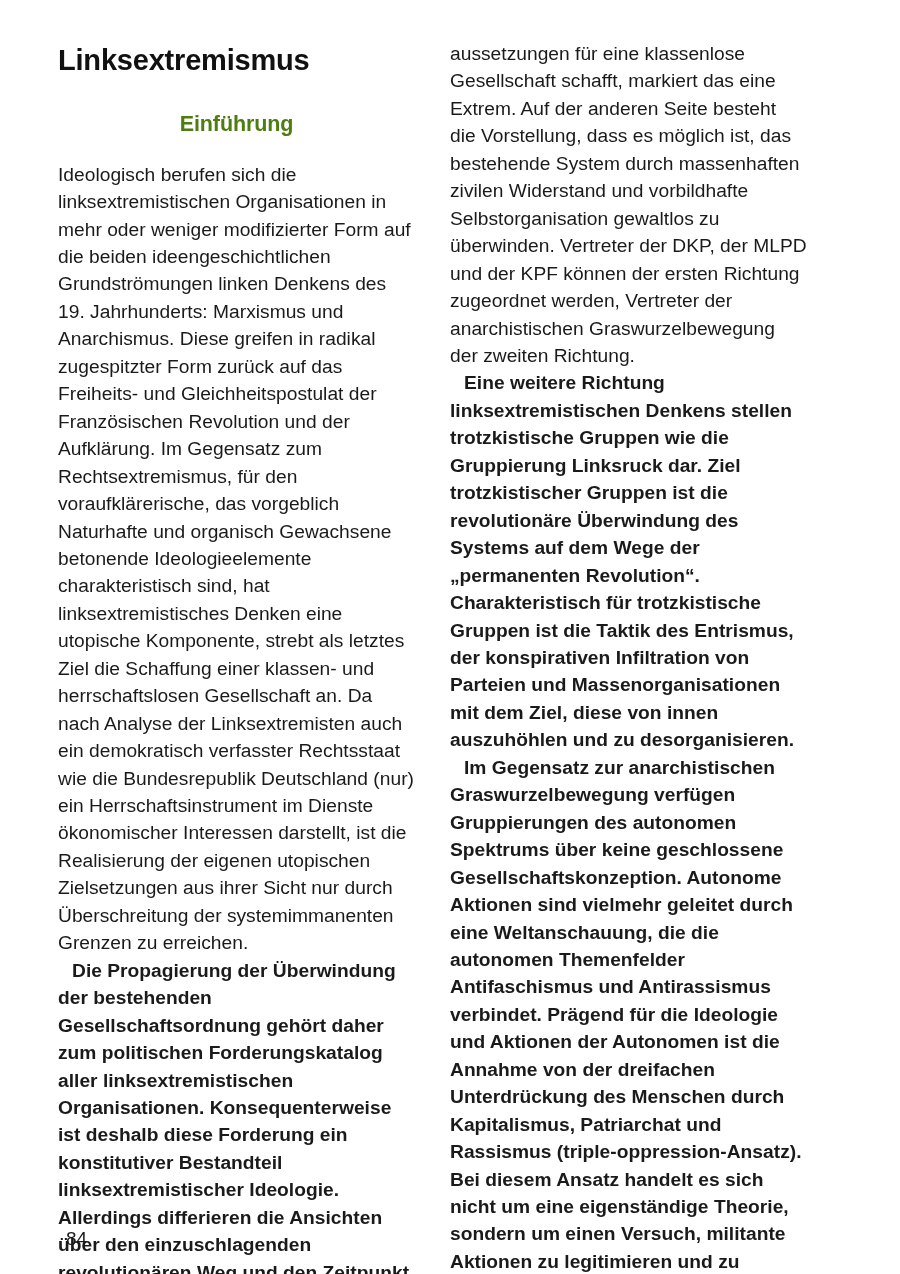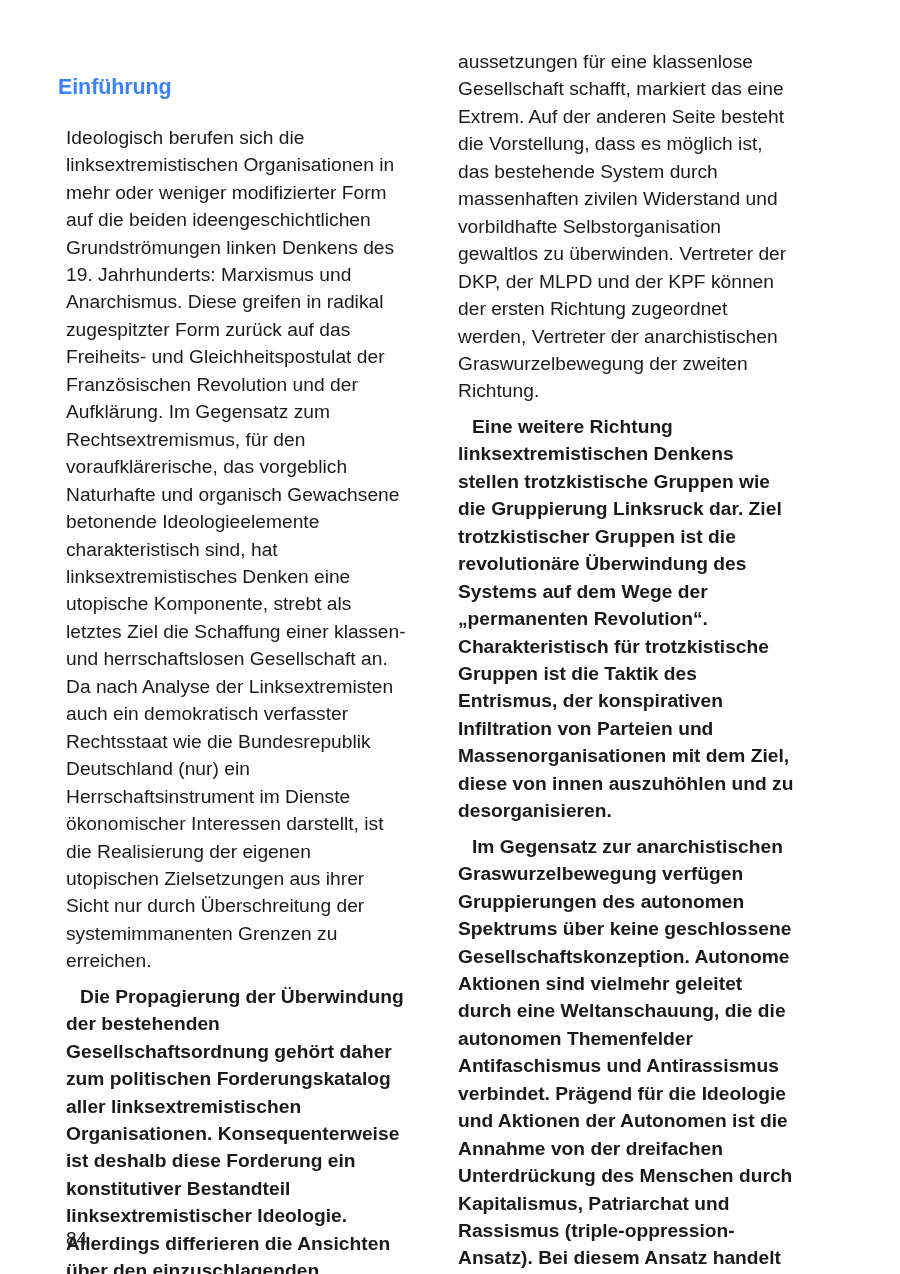--- a/index.html
+++ b/index.html
@@ -39,38 +39,39 @@
     margin: 0 0 0 0;
     padding-top: 5px;
     color: #111111;
   }
   .section-heading {
     font-size: 21.5px;
     font-weight: bold;
     line-height: 1.15;
     margin: 35px 0 0 0;
     letter-spacing: -0.1px;
-    color: #3b82f6;
+    color: #4d7c0f;
+    text-align: center;
   }
   .body-text {
     font-size: 19.2px;
     line-height: 27.45px;
     margin: 0;
     text-align: left;
     hyphens: none;
     letter-spacing: 0.02px;
   }
   .col-left .body-text.first {
     margin-top: 24px;
   }
   .col-right .body-text.first {
     margin-top: 0;
   }
   .body-text p {
-    margin: 8px;
+    margin: 0;
   }
   .body-text p.indented {
     text-indent: 14px;
     font-weight: bold;
   }
   .page-number {
     position: absolute;
     left: 66px;
     top: 1229px;
     font-size: 19px;
@@ -79,20 +80,21 @@
   }
 </style>
 </head>
 <body>
 
 <div class="page">
 
   <div class="columns">
 
     <div class="col col-left">
+      <h1 class="chapter-title">Linksextremismus</h1>
       <h2 class="section-heading">Einführung</h2>
       <div class="body-text first">
         <p>Ideologisch berufen sich die linksextremistischen Organisationen in mehr oder weniger modifizierter Form auf die beiden ideengeschichtlichen Grundströmungen linken Denkens des 19. Jahrhunderts: Marxismus und Anarchismus. Diese greifen in radikal zugespitzter Form zurück auf das Freiheits- und Gleichheitspostulat der Französischen Revolution und der Aufklärung. Im Gegensatz zum Rechtsextremismus, für den voraufklärerische, das vorgeblich Naturhafte und organisch Gewachsene betonende Ideologieelemente charakteristisch sind, hat linksextremistisches Denken eine utopische Komponente, strebt als letztes Ziel die Schaffung einer klassen- und herrschaftslosen Gesellschaft an. Da nach Analyse der Linksextremisten auch ein demokratisch verfasster Rechtsstaat wie die Bundesrepublik Deutschland (nur) ein Herrschaftsinstrument im Dienste ökonomischer Interessen darstellt, ist die Realisierung der eigenen utopischen Zielsetzungen aus ihrer Sicht nur durch Überschreitung der systemimmanenten Grenzen zu erreichen.</p>
         <p class="indented">Die Propagierung der Überwindung der bestehenden Gesellschaftsordnung gehört daher zum politischen Forderungskatalog aller linksextremistischen Organisationen. Konsequenterweise ist deshalb diese Forderung ein konstitutiver Bestandteil linksextremistischer Ideologie. Allerdings differieren die Ansichten über den einzuschlagenden revolutionären Weg und den Zeitpunkt. Der in Anlehnung an die marxistische Gesellschaftsanalyse zum Dogma erhobene Glaube, dass die Arbeiterklasse als revolutionäres Subjekt über die Diktatur des Proletariats die Vor-</p>
       </div>
     </div>
 
     <div class="col col-right">
       <div class="body-text first">
         <p>aussetzungen für eine klassenlose Gesellschaft schafft, markiert das eine Extrem. Auf der anderen Seite besteht die Vorstellung, dass es möglich ist, das bestehende System durch massenhaften zivilen Widerstand und vorbildhafte Selbstorganisation gewaltlos zu überwinden. Vertreter der DKP, der MLPD und der KPF können der ersten Richtung zugeordnet werden, Vertreter der anarchistischen Graswurzelbewegung der zweiten Richtung.</p>

